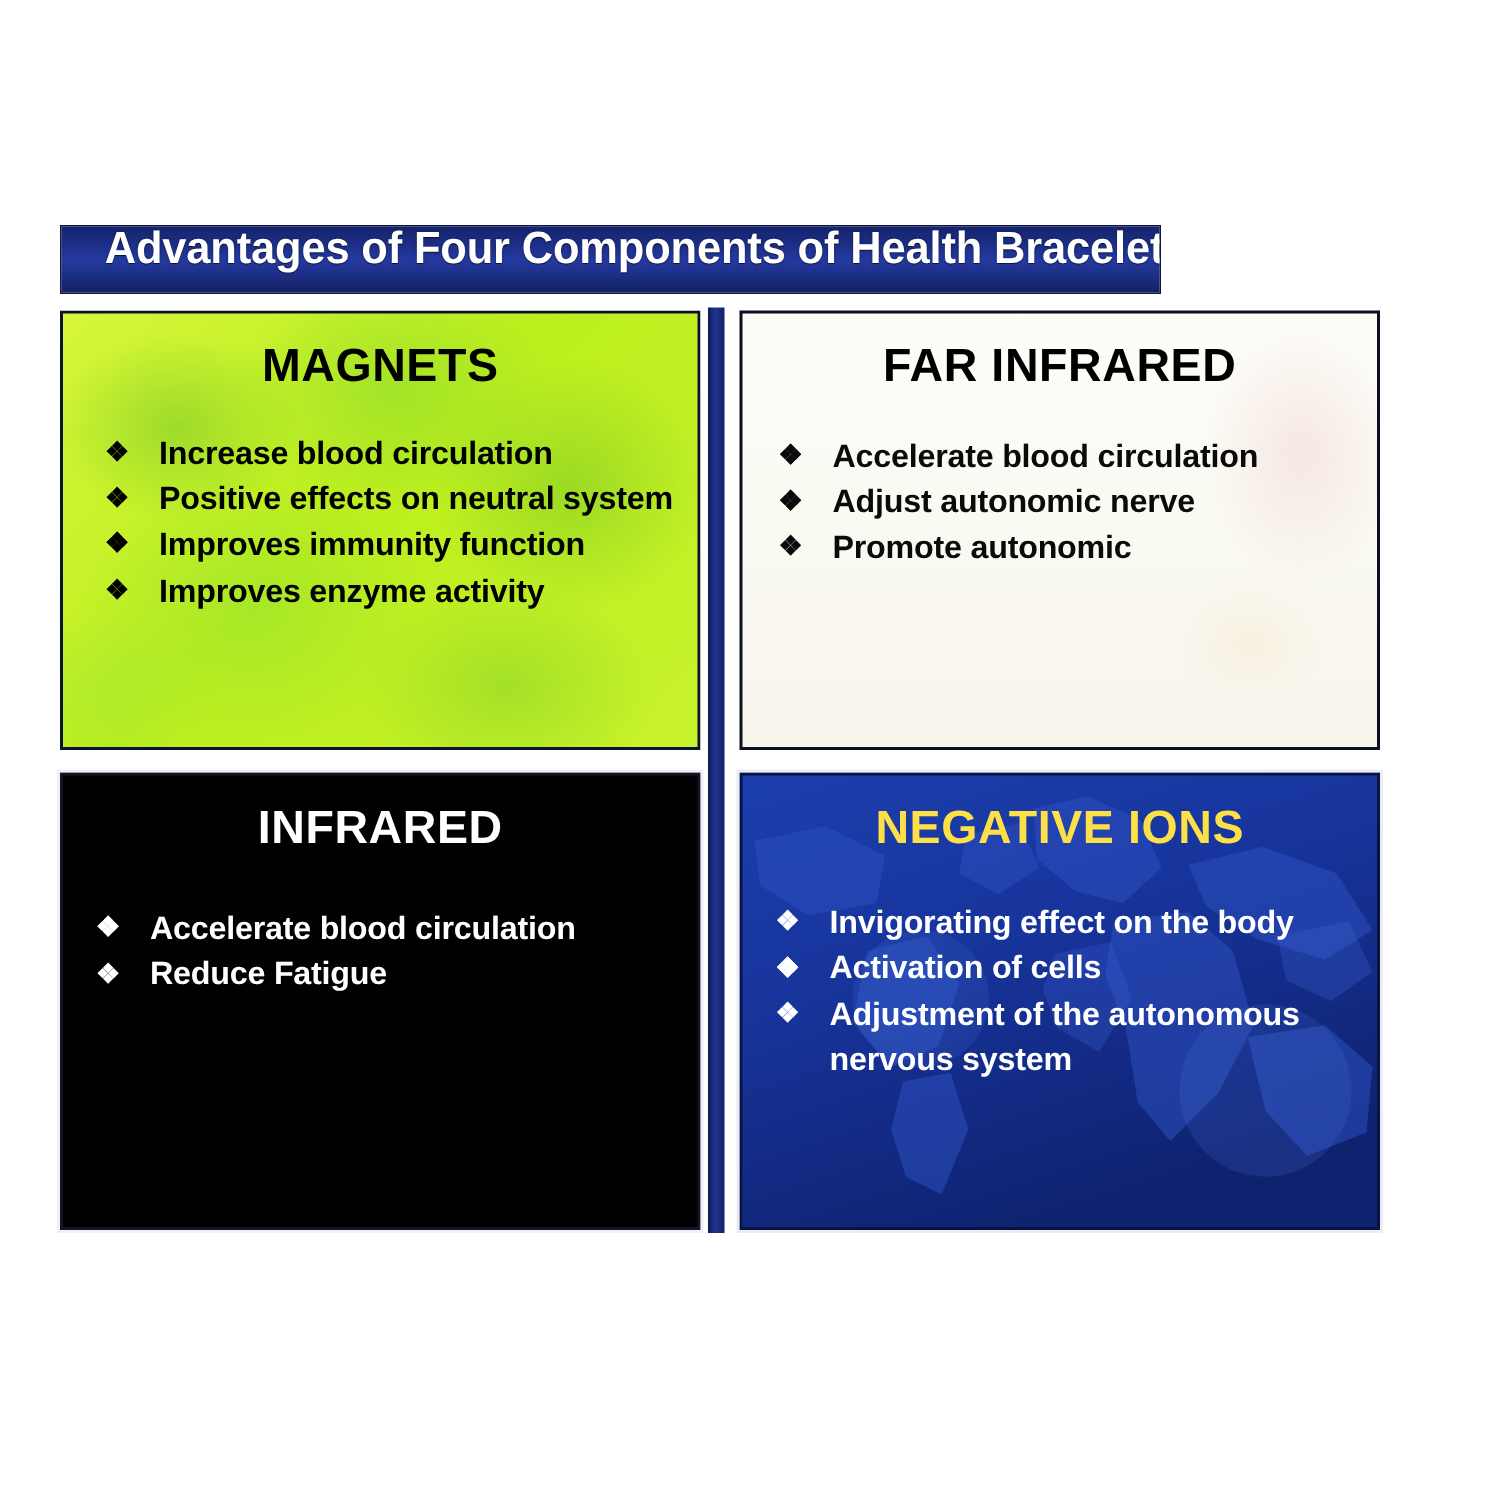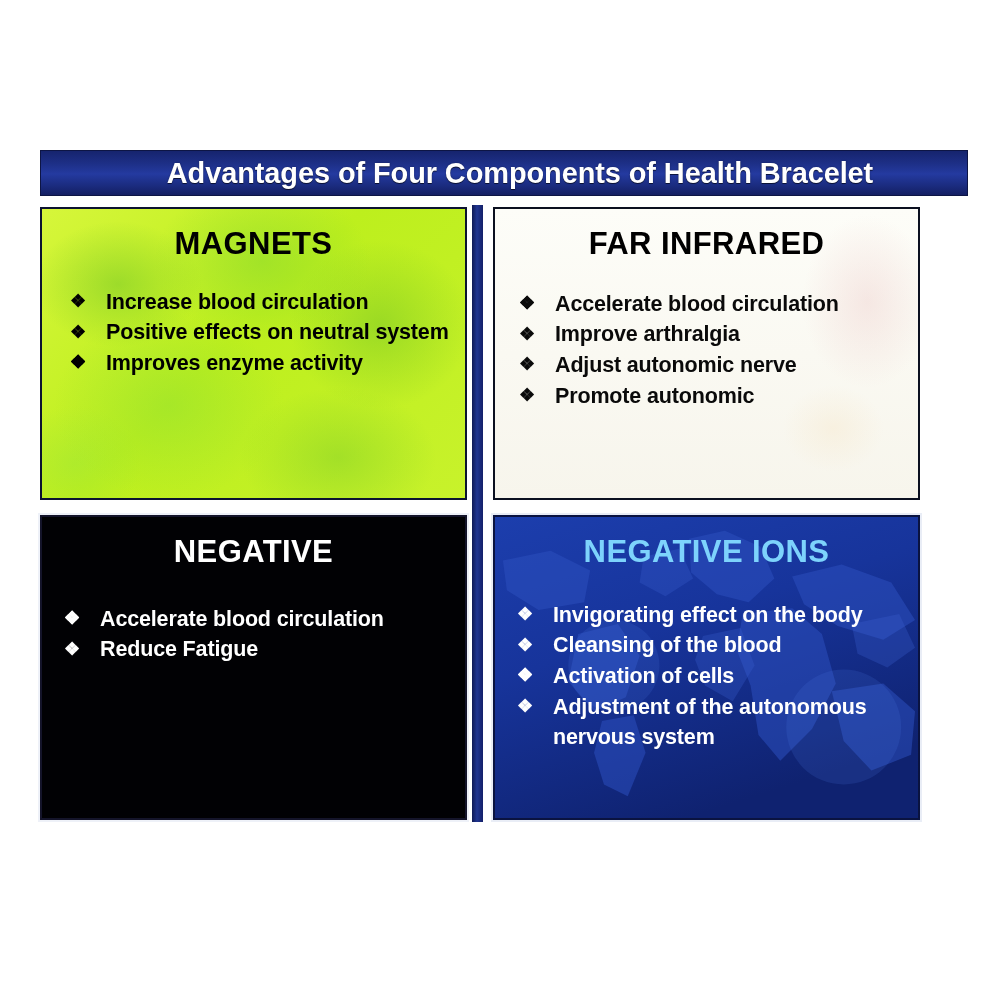--- a/index.html
+++ b/index.html
@@ -19,33 +19,33 @@
     position: absolute;
     left: 40px;
     top: 150px;
     width: 880px;
     height: 670px;
   }
 
   
   .title-bar {
     position: relative;
-    width: 928px;
+    width: 734px;
     height: 46px;
     box-sizing: border-box;
     background:
       linear-gradient(180deg,
         #16246e 0%,
         #1d2f86 28%,
         #243aa0 52%,
         #1b2c80 78%,
         #141f63 100%);
     border: 1px solid #0d1545;
     display: flex;
-    align-items: center;
+    align-items: flex-start;
     justify-content: center;
     overflow: hidden;
     padding-left: 31px;
   }
   .title-text {
     color: #ffffff;
     font-family: "Liberation Sans Narrow", "Liberation Sans", sans-serif;
     font-weight: bold;
     font-size: 30px;
     letter-spacing: -0.1px;
@@ -167,21 +167,21 @@
   .panel-germanium .bullet-list li { font-weight: 600; }
 
   
   .panel-ions {
     background-color: #17349b;
     border: 2px solid #0a1340;
     outline: 2px solid #e9edf6;
     outline-offset: 0px;
     color: #ffffff;
   }
-  .panel-ions .panel-header { color: #7dd3fc; }
+  .panel-ions .panel-header { color: #fde047; }
   .panel-ions .bullet-list { margin-top: 32px; padding-left: 20px; padding-right: 12px; }
   .panel-ions .bullet-list li { font-weight: bold; }
 
   .ions-map {
     position: absolute;
     inset: 0;
     z-index: 0;
     pointer-events: none;
   }
   .ions-content {
@@ -214,20 +214,21 @@
           </li>
           <li>
             <span class="bullet">❖</span>
             <span>Positive effects on neutral system</span>
           </li>
           <li>
             <span class="bullet">❖</span>
           </li>
           <li>
             <span class="bullet">❖</span>
+            <span>Improves immunity function</span>
           </li>
           <li>
             <span class="bullet">❖</span>
             <span>Improves enzyme activity</span>
           </li>
         </ul>
       </div>
     </div>
 
     <div class="panel panel-infrared">
@@ -236,37 +237,36 @@
         <ul class="bullet-list">
           <li>
             <span class="bullet">❖</span>
           </li>
           <li>
             <span class="bullet">❖</span>
             <span>Accelerate blood circulation</span>
           </li>
           <li>
             <span class="bullet">❖</span>
-            <span>Improve arthralgia</span>
           </li>
           <li>
             <span class="bullet">❖</span>
             <span>Adjust autonomic nerve</span>
           </li>
           <li>
             <span class="bullet">❖</span>
             <span>Promote autonomic</span>
           </li>
         </ul>
       </div>
     </div>
 
     <div class="panel panel-germanium">
       <div class="panel-content">
-        <div class="panel-header">NEGATIVE</div>
+        <div class="panel-header">INFRARED</div>
         <ul class="bullet-list">
           <li>
             <span class="bullet">❖</span>
           </li>
           <li>
             <span class="bullet">❖</span>
             <span>Accelerate blood circulation</span>
           </li>
           <li>
             <span class="bullet">❖</span>
@@ -307,21 +307,20 @@
       </svg>
       <div class="panel-content ions-content">
         <div class="panel-header">NEGATIVE IONS</div>
         <ul class="bullet-list">
           <li>
             <span class="bullet">❖</span>
             <span>Invigorating effect on the body</span>
           </li>
           <li>
             <span class="bullet">❖</span>
-            <span>Cleansing of the blood</span>
           </li>
           <li>
             <span class="bullet">❖</span>
           </li>
           <li>
             <span class="bullet">❖</span>
             <span>Activation of cells</span>
           </li>
           <li>
             <span class="bullet">❖</span>

